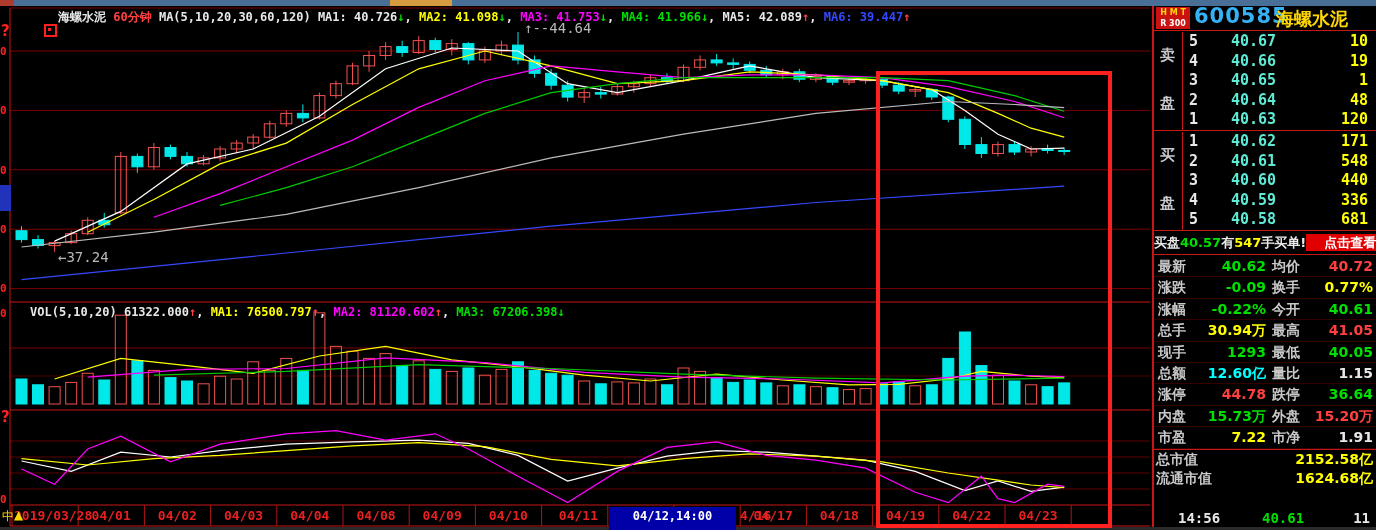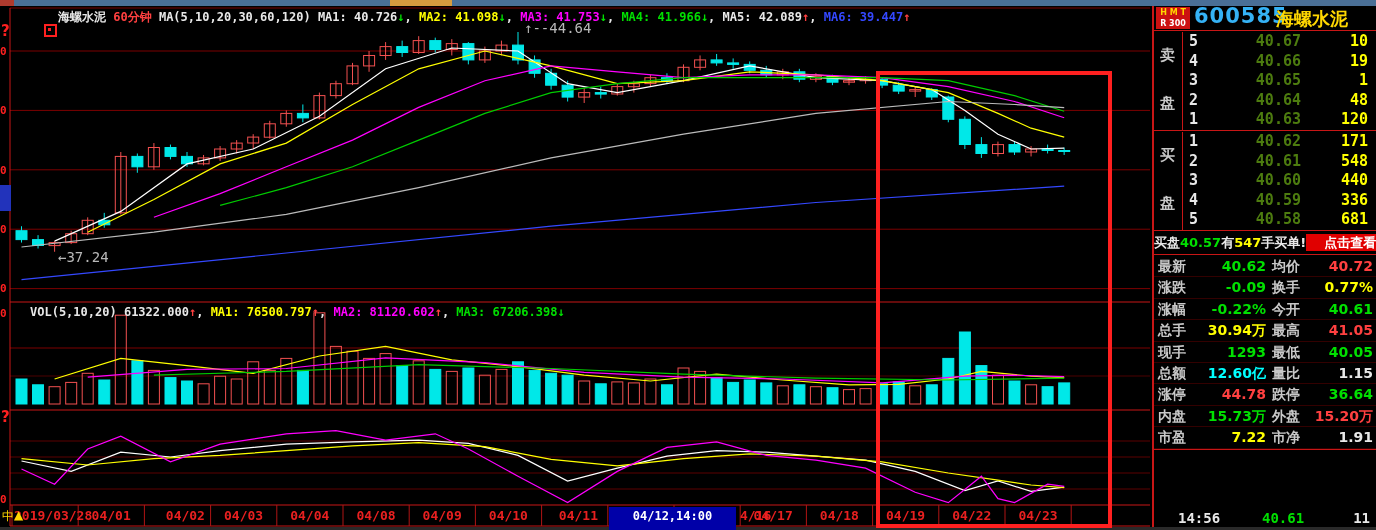--- a/index.html
+++ b/index.html
@@ -43,21 +43,21 @@
     font-size:8px;font-weight:bold;line-height:11px;text-align:center;}
   .badge .b1{color:#ffd700}.badge .b2{color:#ffffff}
   .p-code{position:absolute;left:40px;top:-2px;font-size:21px;font-weight:bold;color:#35b2f5;letter-spacing:1px;}
   .p-name{position:absolute;left:122px;top:1px;font-size:18px;font-weight:bold;color:#ffd700;}
   .book{position:absolute;left:0;width:100%;}
   .book-side{position:absolute;left:6px;color:#c8c8c8;font-size:15px;font-weight:bold;}
   .book-div{position:absolute;left:28px;top:0;bottom:0;width:1px;background:#c81616;}
   .book-row{position:absolute;left:29px;right:0;height:19.6px;line-height:19.6px;font-weight:bold;
     font-size:15px;font-family:"DejaVu Sans Mono","Liberation Mono",monospace;}
   .book-row .lv{position:absolute;left:6px;color:#e8e8e8;}
-  .book-row .pr{position:absolute;left:48px;width:70px;text-align:right;color:#4d7c0f;}
+  .book-row .pr{position:absolute;left:48px;width:70px;text-align:left;color:#5eead4;}
   .book-row .qt{position:absolute;right:8px;color:#ffff00;}
   .sep{position:absolute;left:0;width:100%;height:1px;background:#c81616;}
   .hint{position:absolute;left:0;top:226px;width:100%;height:22px;line-height:22px;font-size:13px;
     font-weight:bold;white-space:nowrap;}
   .hint .link{background:#e00000;color:#ffffff;padding:1px 18px;}
   .stats{position:absolute;left:0;top:250px;width:100%;}
   .stat-row{position:relative;height:21.4px;line-height:21.4px;font-size:14px;font-weight:bold;
     border-bottom:1px solid #330000;box-sizing:border-box;}
   .stat-row .l1{position:absolute;left:4px;color:#c8c8c8;}
   .stat-row .v1{position:absolute;left:38px;width:74px;text-align:right;}
@@ -353,21 +353,21 @@
 
     <span class="anno" style="left:524px;top:14px;">↑--44.64</span>
     <span class="anno" style="left:58px;top:243px;">←37.24</span>
 
     <div class="date-row" id="dateRow">
       <span class="corner-ico" style="left:2px;top:3px;">中</span>
       <span class="corner-ico" style="left:14px;top:3px;">▲</span>
       <div class="date-hl">04/12,14:00</div>
     <span class="date-label" style="left: 14px; width: 130px; text-align: left;">2019/03/28</span>
         <span class="date-label" style="left: 78.2px; width: 66px;">04/01</span>
-        <span class="date-label" style="left: 144.4px; width: 66px; margin-left: 8px;">04/02</span>
+        <span class="date-label" style="left: 144.4px; width: 66px;">04/02</span>
         <span class="date-label" style="left: 210.6px; width: 66px;">04/03</span>
         <span class="date-label" style="left: 276.8px; width: 66px;">04/04</span>
         <span class="date-label" style="left: 343px; width: 66px;">04/08</span>
         <span class="date-label" style="left: 409.2px; width: 66px;">04/09</span>
         <span class="date-label" style="left: 475.4px; width: 66px;">04/10</span>
         <span class="date-label" style="left: 532px; width: 66px; text-align: right;">04/11</span>
         <span class="date-label" style="left: 607.8px; width: 66px;">04/12</span>
         <span class="date-label" style="left: 740px; width: 60px; text-align: left;">4/16</span>
         <span class="date-label" style="left: 740.2px; width: 66px;">04/17</span>
         <span class="date-label" style="left: 806.4px; width: 66px;">04/18</span>
@@ -507,20 +507,30 @@
           <span class="v2 c-red">15.20万</span>
         </div>
         <div class="stat-row">
           <span class="l1 c-gray">市盈</span>
           <span class="v1 c-yellow">7.22</span>
           <span class="l2 c-gray">市净</span>
           <span class="v2 c-white">1.91</span>
         </div>
       </div>
     <div class="sep" style="top:443px;"></div>
+    <div id="wideBlock" style="position:absolute;left:0;top:444px;width:100%;">
+        <div class="wide-row">
+          <span class="l1 c-gray">总市值</span>
+          <span class="v1 c-yellow">2152.58亿</span>
+        </div>
+        <div class="wide-row">
+          <span class="l1 c-gray">流通市值</span>
+          <span class="v1 c-yellow">1624.68亿</span>
+        </div>
+      </div>
 
     <div class="tape-bar">
       <span class="t">分时成交</span>
       <div class="tape-btn">细</div>
     </div>
     <div class="tape-row">
       <span class="tm">14:56</span>
       <span class="pp">40.61</span>
       <span class="qq">11</span>
       <div class="scroll-ico">▲</div>

